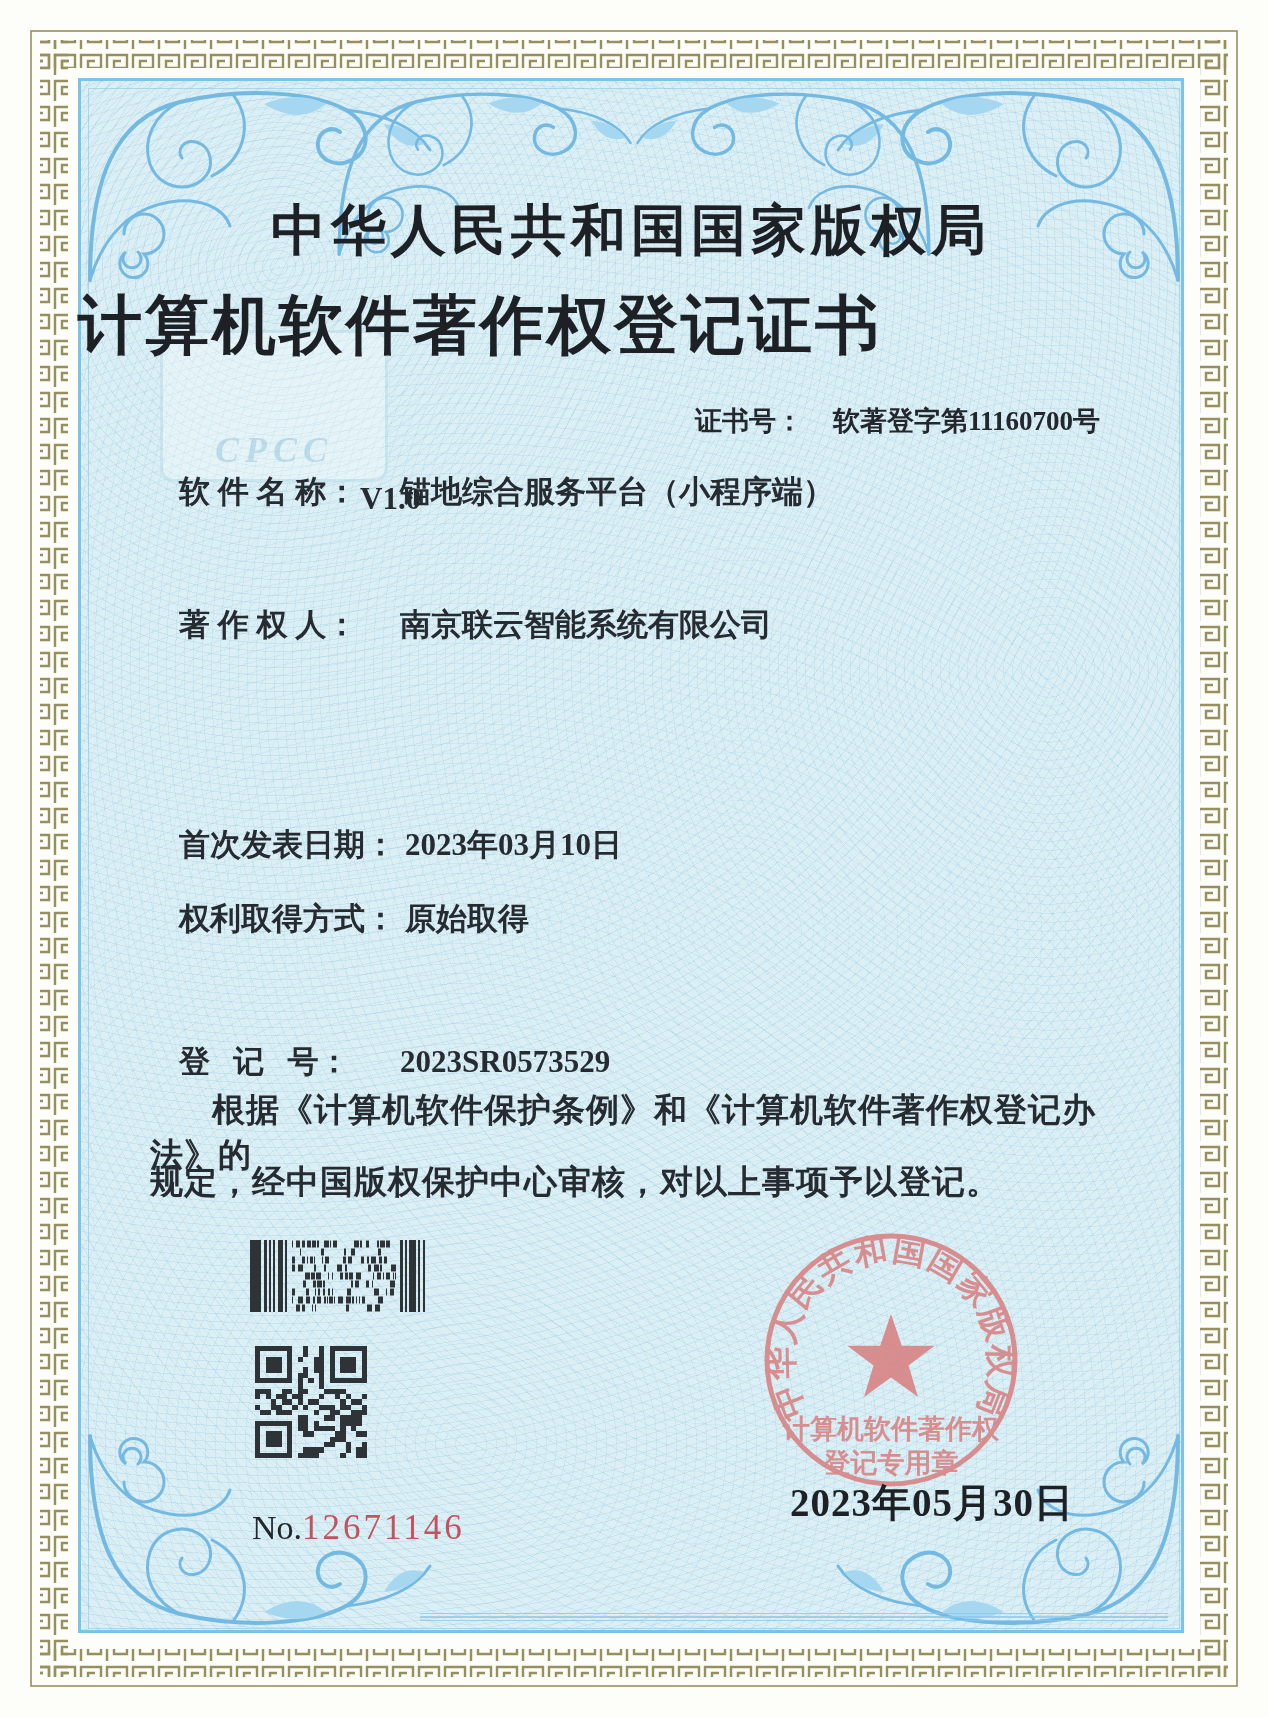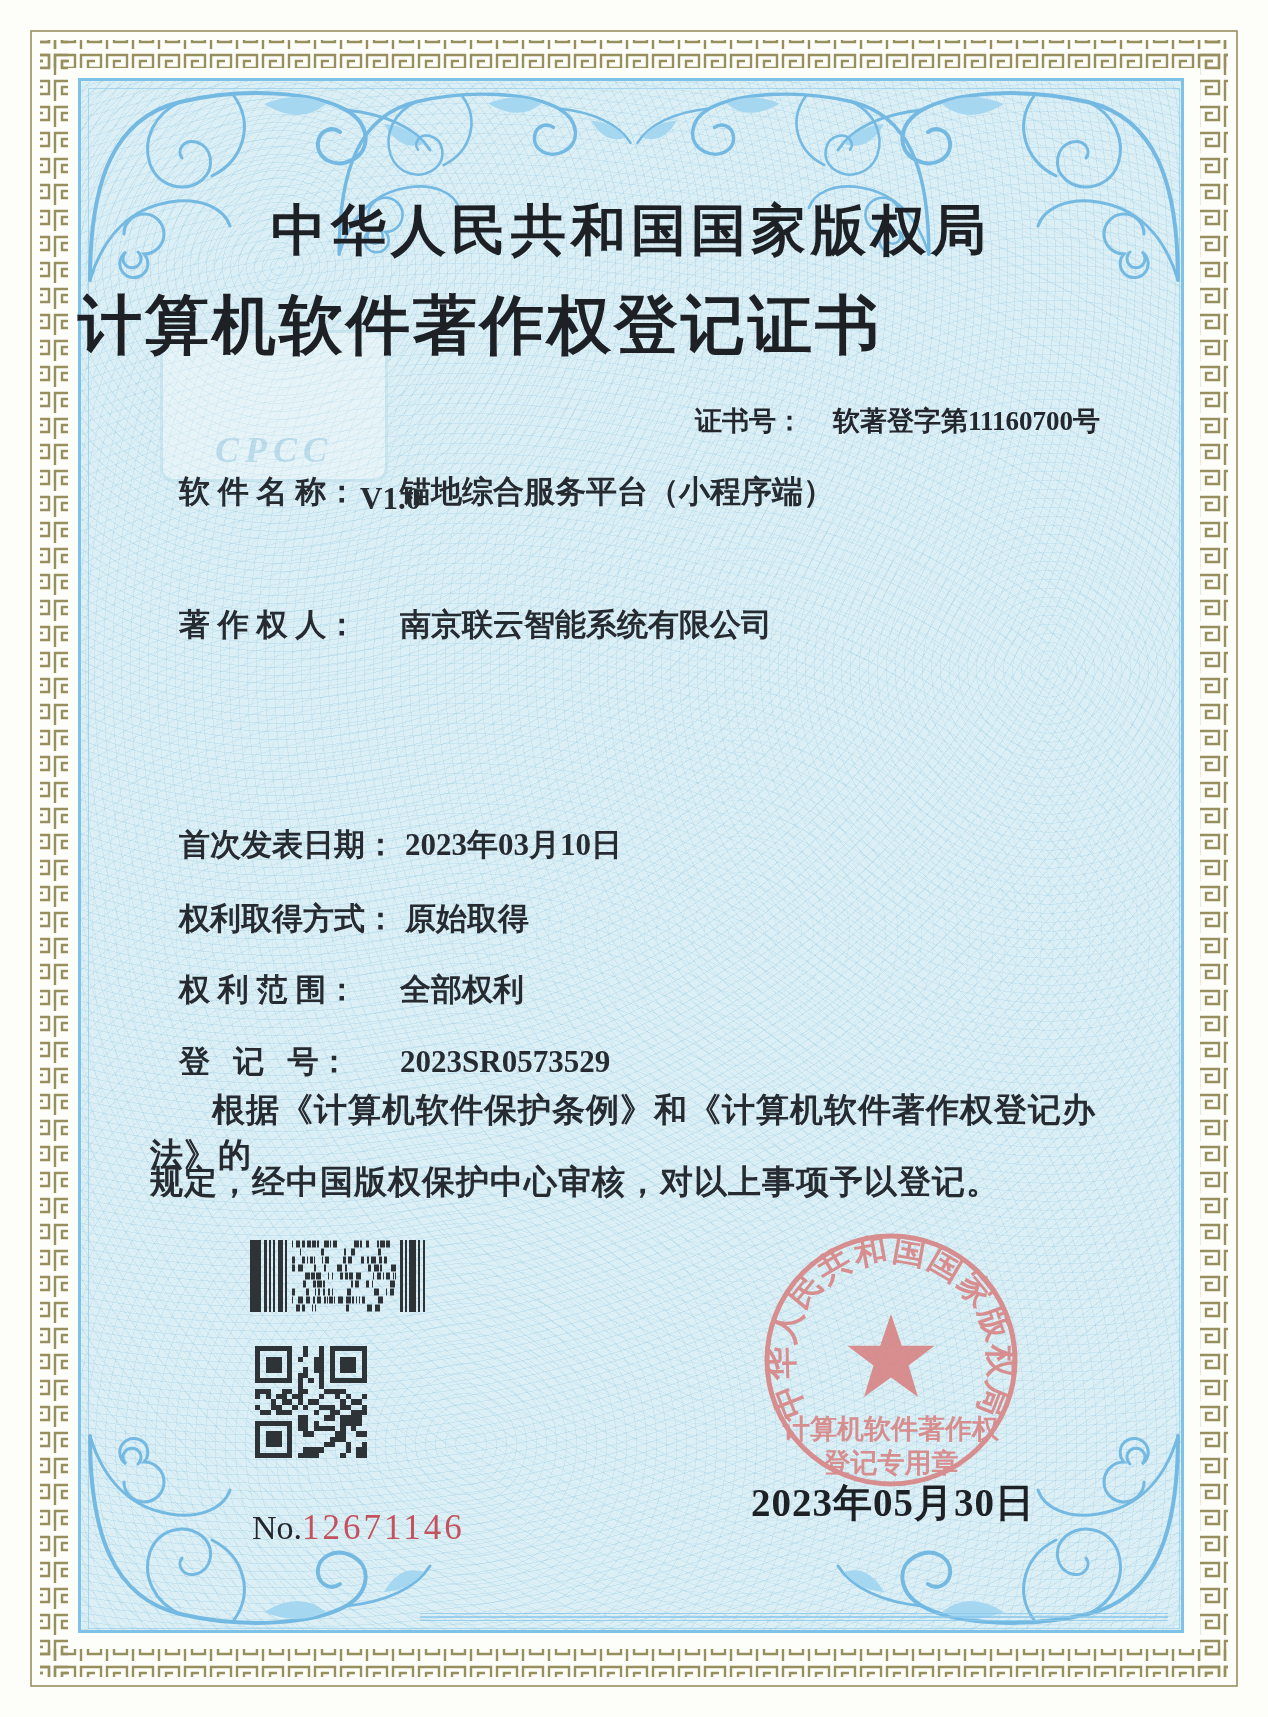--- a/index.html
+++ b/index.html
@@ -60,21 +60,21 @@
   .statement{
     position:absolute;left:150px;width:995px;font-size:33px;font-weight:bold;
     color:#262b31;letter-spacing:1px;
   }
   .barcode{position:absolute;left:250px;top:1240px;width:185px;height:72px;}
   .qrcode{position:absolute;left:255px;top:1346px;width:112px;height:112px;}
   .serial{position:absolute;left:218px;top:1470px;font-size:34px;color:#23272d;white-space:pre;}
   .serial .num{color:#c4525e;font-size:35px;letter-spacing:3px;margin-left:0;}
   .seal{position:absolute;left:743px;top:1212px;width:296px;height:296px;opacity:.85;}
   .issue-date{
-    position:absolute;left:733px;top:1476px;width:320px;text-align:center;
+    position:absolute;left:772px;top:1476px;width:320px;text-align:center;
     font-size:39px;font-weight:bold;color:#1d2126;letter-spacing:1px;
   }
 </style>
 </head>
 <body>
 
 <div class="page">
 
   <svg class="border-svg" xmlns="http://www.w3.org/2000/svg">
     <defs>
@@ -150,23 +150,20 @@
 
 
   <div class="row" style="top:788px">
     <span class="lbl">首次发表日期：</span><span class="val">2023年03月10日</span>
   </div>
 
   <div class="row" style="top:862px">
     <span class="lbl">权利取得方式：</span><span class="val">原始取得</span>
   </div>
 
-  <div class="row" style="top:933px">
-    <span class="lbl">权 利 范 围：</span><span class="val">全部权利</span>
-  </div>
 
   <div class="row" style="top:1005px">
     <span class="lbl">登   记   号：</span><span class="val">2023SR0573529</span>
   </div>
 
   <div class="statement" style="top:1088px;text-indent:62px">根据《计算机软件保护条例》和《计算机软件著作权登记办法》的</div>
   <div class="statement" style="top:1160px">规定，经中国版权保护中心审核，对以上事项予以登记。</div>
 
   <svg class="barcode" viewBox="0 0 185 72" xmlns="http://www.w3.org/2000/svg">
       <rect x="0" y="0" width="11" height="72" fill="#2e3338"></rect>

